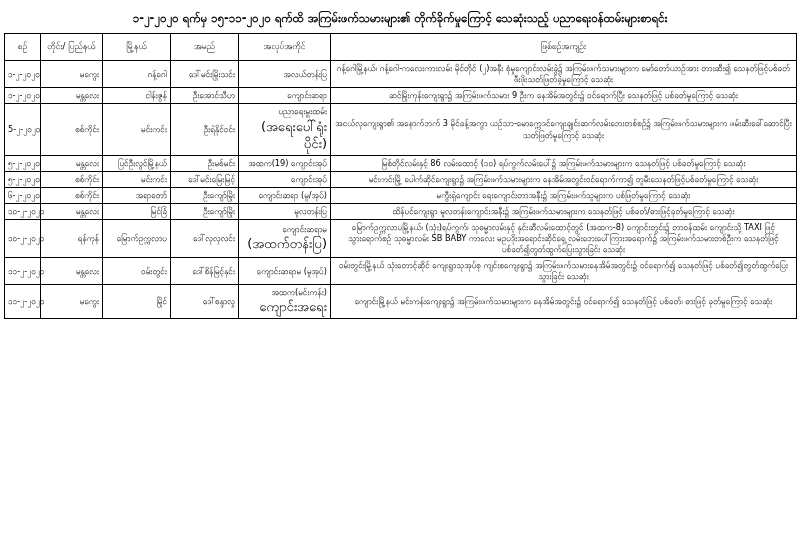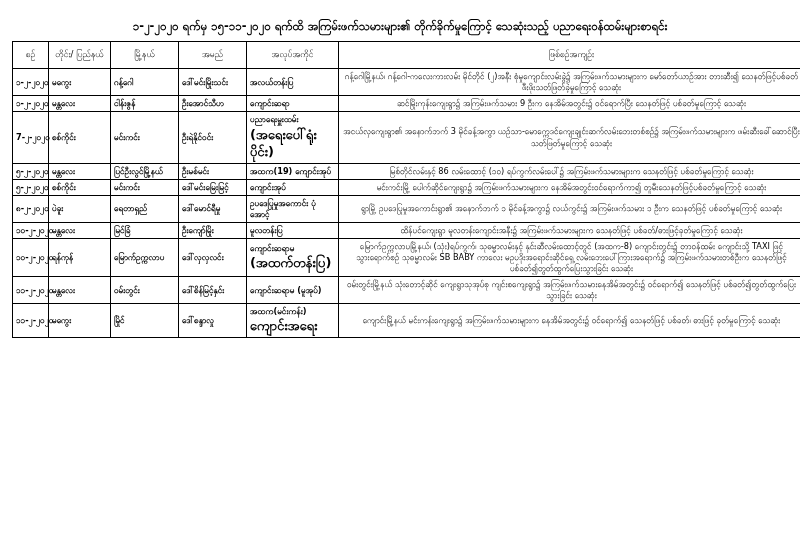--- a/index.html
+++ b/index.html
@@ -12,21 +12,21 @@
     height: 550px;
     overflow: hidden;
     font-family: "DejaVu Sans", "Liberation Sans", sans-serif;
     color: #000000;
   }
   .page {
     width: 800px;
     height: 550px;
     position: relative;
     box-sizing: border-box;
-    padding: 12px;
+    padding: 4px;
   }
   .doc-title {
     text-align: center;
     font-size: 11.5px;
     font-weight: bold;
     line-height: 1.5;
     padding: 6px 20px 6px 20px;
     letter-spacing: 0px;
   }
   table.report {
@@ -42,22 +42,21 @@
     font-size: 8.2px;
     line-height: 1.35;
   }
   table.report th {
     text-align: center;
     font-weight: normal;
     font-size: 8.6px;
     height: 22px;
   }
   td.c-center {
-    text-align: left;
-    font-weight: bold;
+    text-align: right;
   }
   td.c-desc {
     text-align: center;
     font-size: 8.1px;
     line-height: 1.45;
   }
   
   col.c0 { width: 36px; }
   col.c1 { width: 62px; }
   col.c2 { width: 68px; }
@@ -107,21 +106,21 @@
         </tr>
         <tr>
           <td class="c-center">၁-၂-၂၀၂၀</td>
           <td class="c-center">မန္တလေး</td>
           <td class="c-center">ငါန်းဇွန်</td>
           <td class="c-center">ဦးအောင်သီဟ</td>
           <td class="c-center">ကျောင်းဆရာ</td>
           <td class="c-desc">ဆင်မြိုးကုန်းကျေးရွာ၌ အကြမ်းဖက်သမား 9 ဦးက နေအိမ်အတွင်း၌ ဝင်ရောက်ပြီး သေနတ်ဖြင့် ပစ်ခတ်မှုကြောင့် သေဆုံး</td>
         </tr>
         <tr>
-          <td class="c-center">7-၂-၂၀၂၀</td>
+          <td class="c-center">5-၂-၂၀၂၀</td>
           <td class="c-center">စစ်ကိုင်း</td>
           <td class="c-center">မင်းကင်း</td>
           <td class="c-center">ဦးရဲနိုင်ဝင်း</td>
           <td class="c-center">ပညာရေးမှူးထမ်း<span class="sub">(အရေးပေါ်ရုံးပိုင်း)</span></td>
           <td class="c-desc">အငယ်လှကျေးရွာ၏ အနောက်ဘက် 3 မိုင်ခန့်အကွာ ယဉ်သာ-မောက္ကေဒင်ကျေးချုင်းဆက်လမ်းဘေးတစ်စဉ်၌ အကြမ်းဖက်သမားများက ဖမ်းဆီးခေါ်ဆောင်ပြီး သတ်ဖြတ်မှုကြောင့် သေဆုံး</td>
         </tr>
         <tr>
           <td class="c-center">၅-၂-၂၀၂၀</td>
           <td class="c-center">မန္တလေး</td>
           <td class="c-center">ပြင်ဦးလွင်မြို့နယ်</td>
@@ -131,26 +130,26 @@
         </tr>
         <tr>
           <td class="c-center">၅-၂-၂၀၂၀</td>
           <td class="c-center">စစ်ကိုင်း</td>
           <td class="c-center">မင်းကင်း</td>
           <td class="c-center">ဒေါ်မင်းမြေးမြင့်</td>
           <td class="c-center">ကျောင်းအုပ်</td>
           <td class="c-desc">မင်းကင်းမြို့ ပေါက်ဆိုင်ကျေးရွာ၌ အကြမ်းဖက်သမားများက နေအိမ်အတွင်းဝင်ရောက်ကာ၍ တူမီးသေနတ်ဖြင့်ပစ်ခတ်မှုကြောင့် သေဆုံး</td>
         </tr>
         <tr>
-          <td class="c-center">၈-၂-၂၀၂၀</td>
-          <td class="c-center">ပဲခူး</td>
-          <td class="c-center">ရေတာရှည်</td>
-          <td class="c-center">ဒေါ်မောင်ရီမှု</td>
-          <td class="c-center">ဥပဒေပြုမှုအကောင်း ပုံအောင့်</td>
-          <td class="c-desc">ရွာမြို့ ဥပဒေပြုမှုအကောင်းရွာ၏ အနောက်ဘက် ၁ မိုင်ခန့်အကွာ၌ လယ်ကွင်း၌ အကြမ်းဖက်သမား ၁ ဦးက သေနတ်ဖြင့် ပစ်ခတ်မှုကြောင့် သေဆုံး</td>
+          <td class="c-center">၆-၂-၂၀၂၀</td>
+          <td class="c-center">စစ်ကိုင်း</td>
+          <td class="c-center">အရာတော်</td>
+          <td class="c-center">ဦးကျော်မြိုး</td>
+          <td class="c-center">ကျောင်းဆရာ (မူ/အုပ်)</td>
+          <td class="c-desc">မကွီးရှဲကျောင်း ရေးကျောင်းတာအနီး၌ အကြမ်းဖက်သူများက ပစ်ဖြတ်မှုကြောင့် သေဆုံး</td>
         </tr>
         <tr>
           <td class="c-center">၁၀-၂-၂၀၂၀</td>
           <td class="c-center">မန္တလေး</td>
           <td class="c-center">မြင်ခြံ</td>
           <td class="c-center">ဦးကျော်မြိုး</td>
           <td class="c-center">မူလတန်းပြ</td>
           <td class="c-desc">ထိန်ပင်ကျေးရွာ မူလတန်းကျောင်းအနီး၌ အကြမ်းဖက်သမားများက သေနတ်ဖြင့် ပစ်ခတ်/ဓားဖြင့်ခုတ်မှုကြောင့် သေဆုံး</td>
         </tr>
         <tr>

